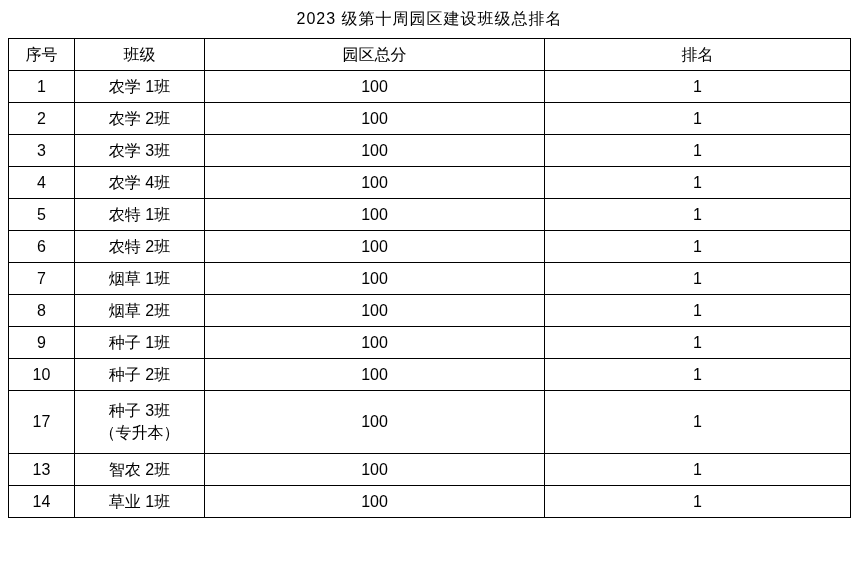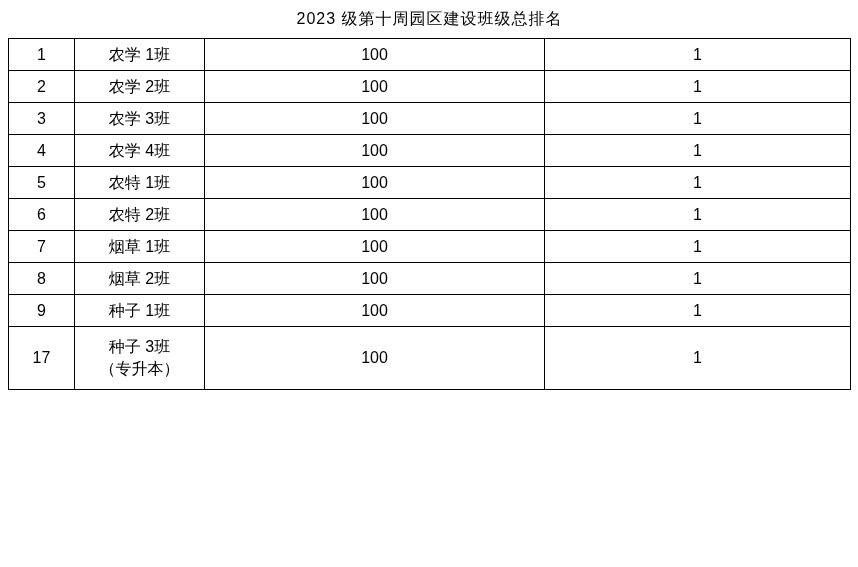--- a/index.html
+++ b/index.html
@@ -72,20 +72,26 @@
     <colgroup>
       <col class="col-no">
       <col class="col-class">
       <col class="col-score">
       <col class="col-rank">
     </colgroup>
     <thead>
       <tr>
         <td class="title-cell" colspan="4">2023 级第十周园区建设班级总排名</td>
       </tr>
+      <tr>
+        <td>序号</td>
+        <td>班级</td>
+        <td>园区总分</td>
+        <td>排名</td>
+      </tr>
     </thead>
     <tbody>
         <tr>
           <td>1</td>
           <td>农学 1班</td>
           <td>100</td>
           <td>1</td>
         </tr>
         <tr>
           <td>2</td>
@@ -128,24 +134,42 @@
           <td>烟草 2班</td>
           <td>100</td>
           <td>1</td>
         </tr>
         <tr>
           <td>9</td>
           <td>种子 1班</td>
           <td>100</td>
           <td>1</td>
         </tr>
+        <tr>
+          <td>10</td>
+          <td>种子 2班</td>
+          <td>100</td>
+          <td>1</td>
+        </tr>
         <tr class="tall-row">
           <td>17</td>
           <td>
             <span class="class-two-line">种子 3班</span>
             <span class="class-two-line">（专升本）</span>
           </td>
           <td>100</td>
           <td>1</td>
         </tr>
+        <tr>
+          <td>13</td>
+          <td>智农 2班</td>
+          <td>100</td>
+          <td>1</td>
+        </tr>
+        <tr>
+          <td>14</td>
+          <td>草业 1班</td>
+          <td>100</td>
+          <td>1</td>
+        </tr>
       </tbody>
   </table>
 </div>
 
 </body></html>

